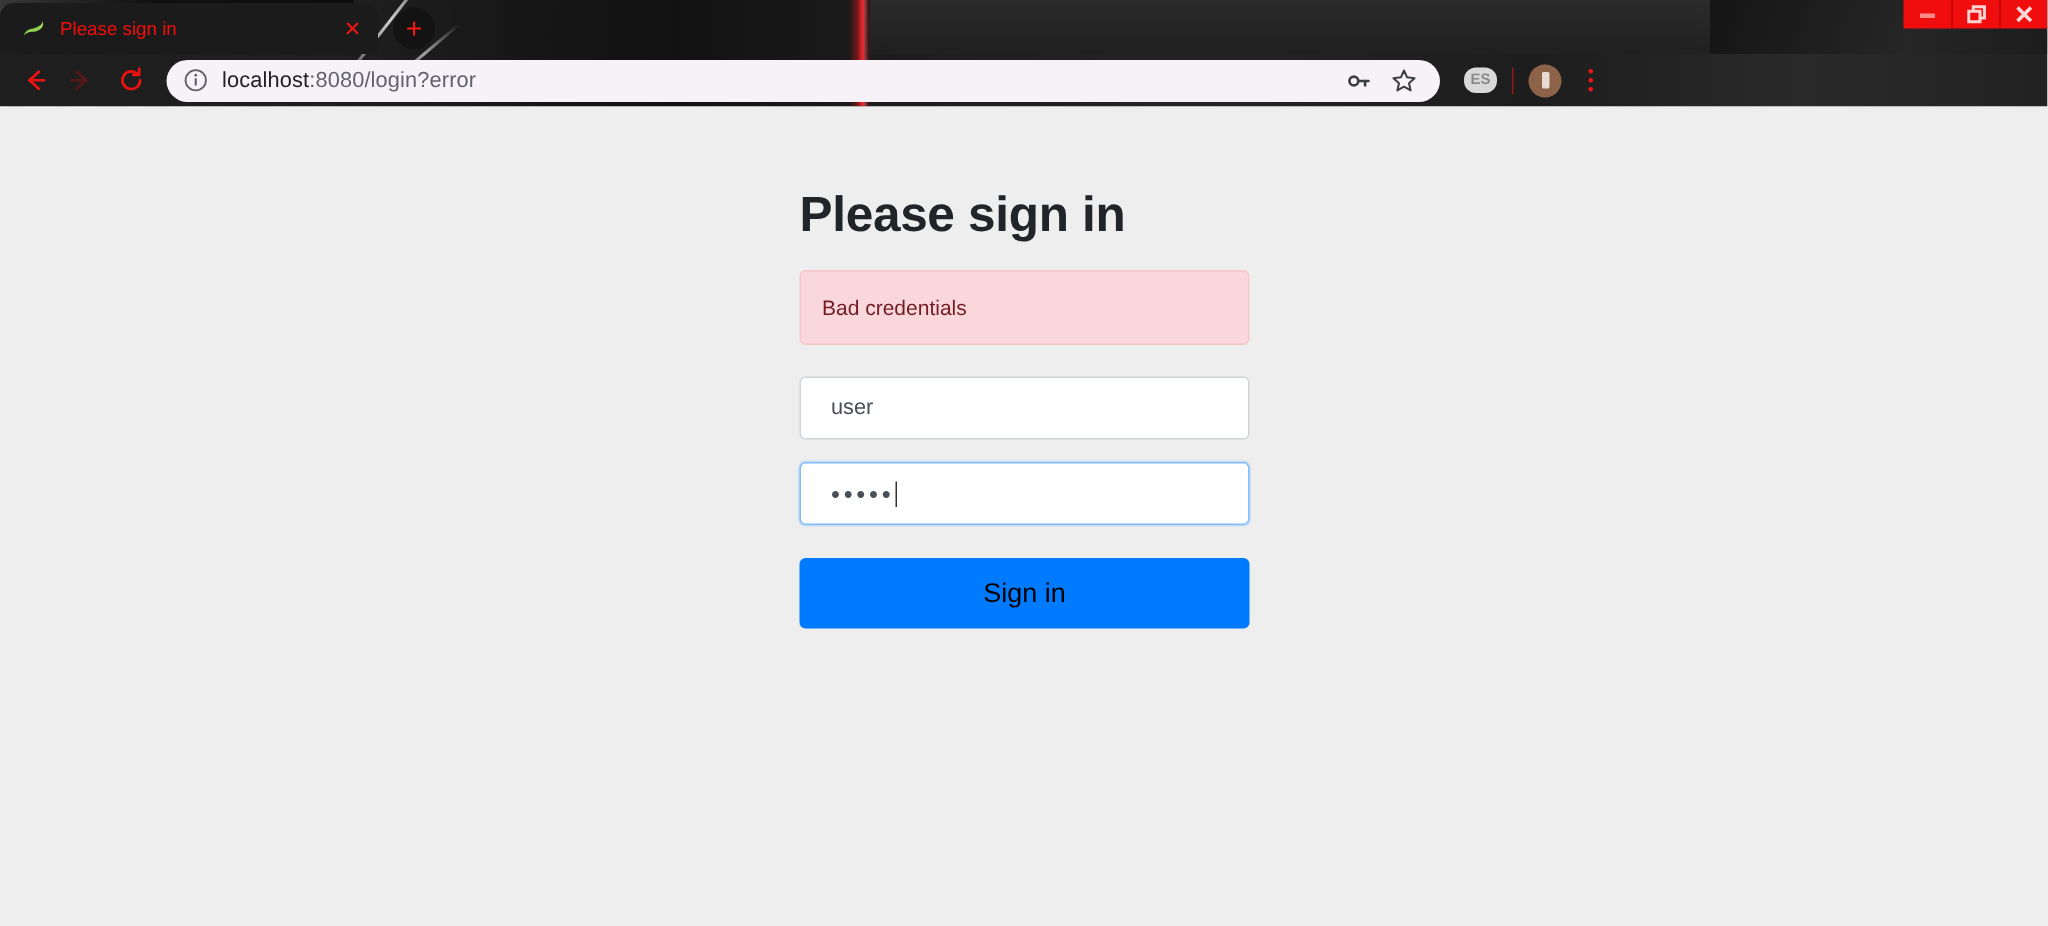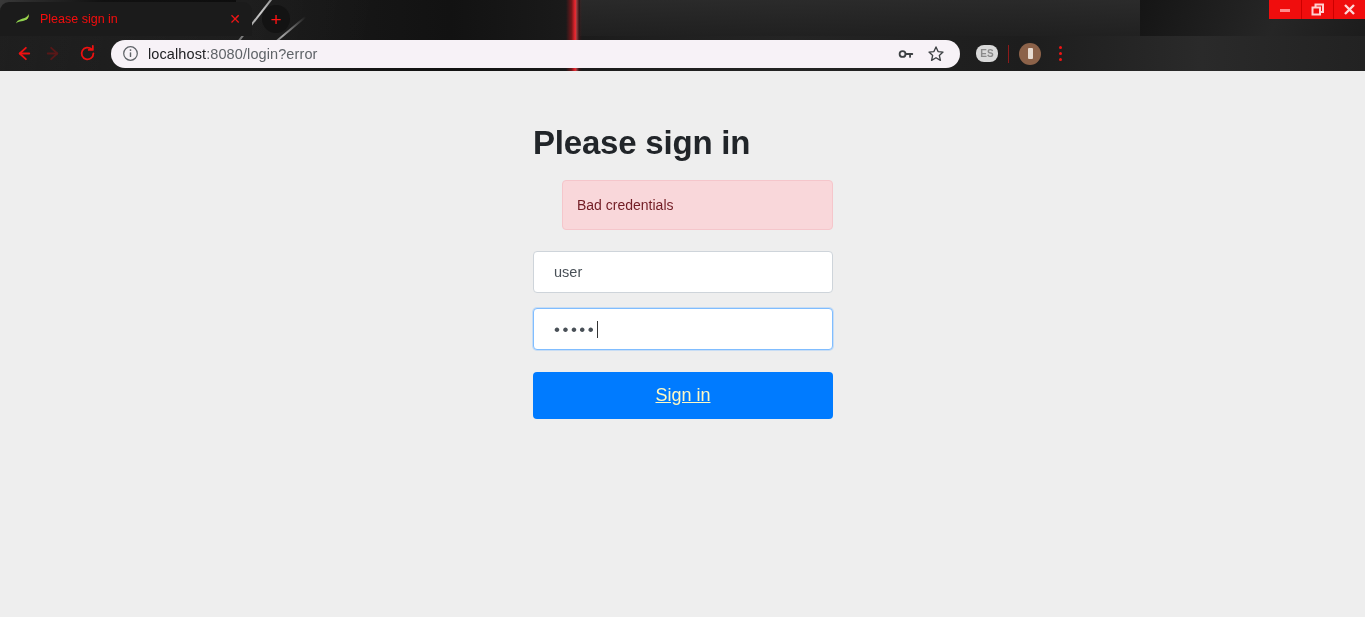--- a/index.html
+++ b/index.html
@@ -266,21 +266,20 @@
   }
   .alert {
     background: #f9d7da;
     color: #721c24;
     border: 1px solid #f5c6cb;
     border-radius: 4px;
     padding: 13px 14px;
     font-size: 14px;
     line-height: 22px;
     margin-bottom: 21px;
-    margin-left: 29px;
   }
   .field {
     width: 300px;
     height: 42px;
     background: #ffffff;
     border: 1px solid #ced4da;
     border-radius: 4px;
     padding: 0 20px;
     font-size: 14.5px;
     color: #495057;
@@ -308,25 +307,25 @@
     background: #333;
     margin-left: 1px;
     vertical-align: middle;
   }
   .btn-signin {
     width: 300px;
     height: 47px;
     background: #007bff;
     border: none;
     border-radius: 4px;
-    color: #fef9c3;
+    color: #000000;
     font-size: 18px;
     font-family: "Liberation Sans", sans-serif;
     cursor: pointer;
-    display: flex; align-items: center; justify-content: center; text-decoration: underline;
+    display: flex; align-items: center; justify-content: center;
   }
 </style>
 </head>
 <body>
 
 <div class="browser">
 
   <div class="chrome">
 
     <div class="theme-shade-a"></div>

